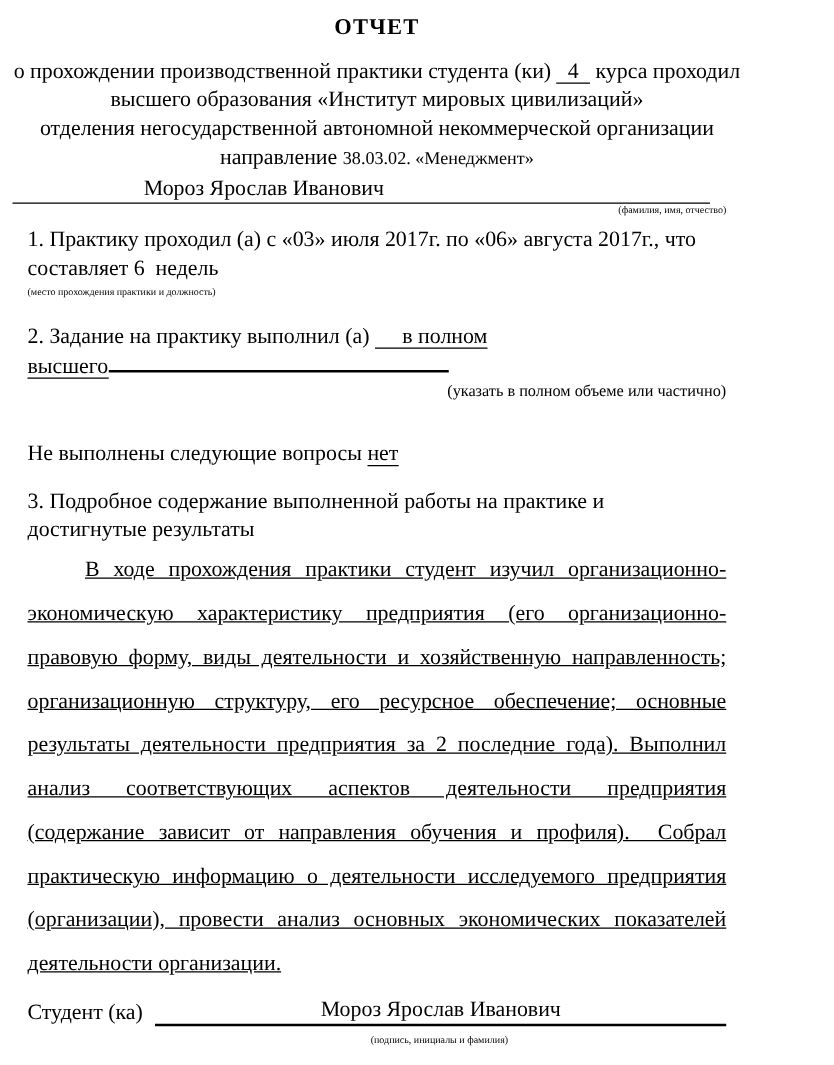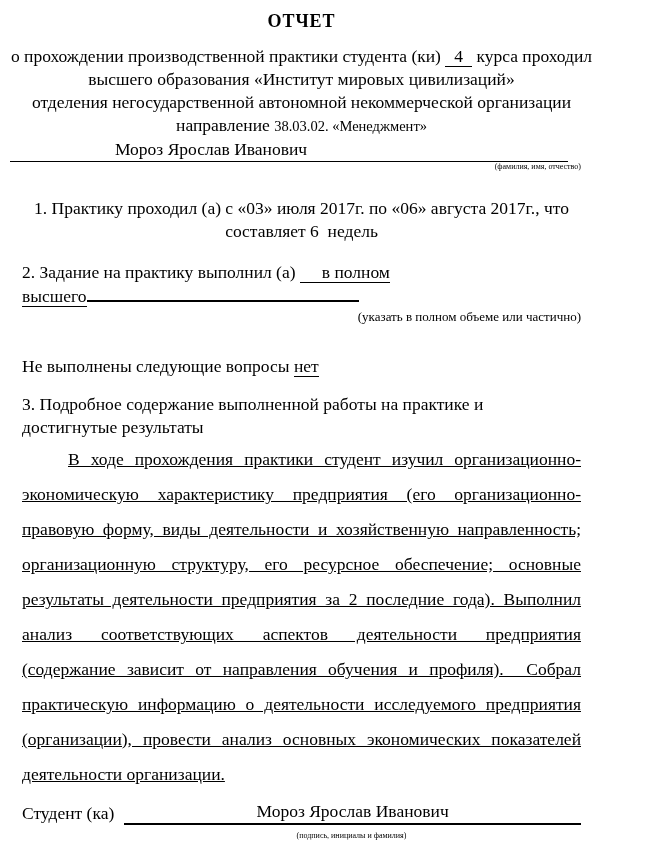--- a/index.html
+++ b/index.html
@@ -38,21 +38,21 @@
     font-size: 17.5px;
     line-height: 23px;
     padding-left: 105px;
     white-space: nowrap;
   }
   .note-sm { font-size: 8px; line-height: 10px; color: #000; }
   .right { text-align: right; }
   .center { text-align: center; }
   .note-md { font-size: 13px; line-height: 16px; }
   .body-text { font-size: 17.5px; line-height: 23px; margin: 0; white-space: pre-line; }
-  .sec1 { margin-top: 25px; text-align: center; }
+  .sec1 { margin-top: 7px; }
   .sec1-note { margin-top: 3px; }
   .sec2 { margin-top: 17px; line-height: 24px; white-space: normal; }
   .fill {
     display: inline-block;
     height: 0.85em;
     border-bottom: 2px solid #000;
     vertical-align: baseline;
   }
   .sec2-note { margin-top: 1px; }
   .sec2b { margin-top: 7px; }
@@ -110,20 +110,21 @@
     <div>отделения негосударственной автономной некоммерческой организации</div>
     <div><span>направление</span> <span class="small">38.03.02. «Менеджмент»</span></div>
   </div>
 
   <div class="name-line"><span>Мороз Ярослав Иванович</span></div>
 
   <div class="note-sm right">(фамилия, имя, отчество)</div>
 
   <p class="body-text sec1">1. Практику проходил (а) с «03» июля 2017г. по «06» августа 2017г., что
 составляет 6&nbsp; недель</p>
+  <div class="note-sm sec1-note">(место прохождения практики и должность)</div>
 
   <div class="body-text sec2">
     <span>2. Задание на практику выполнил (а)</span> <span class="ub">&nbsp;&nbsp;&nbsp;&nbsp;&nbsp;в полном</span><br>
     <span class="ub">высшего</span><span class="fill" style="width:272px"></span>
   </div>
   <div class="note-md right sec2-note">(указать в полном объеме или частично)</div>
 
   <div class="body-text sec2b">
     <span>Не выполнены следующие вопросы</span> <span class="ub">нет</span>
   </div>

